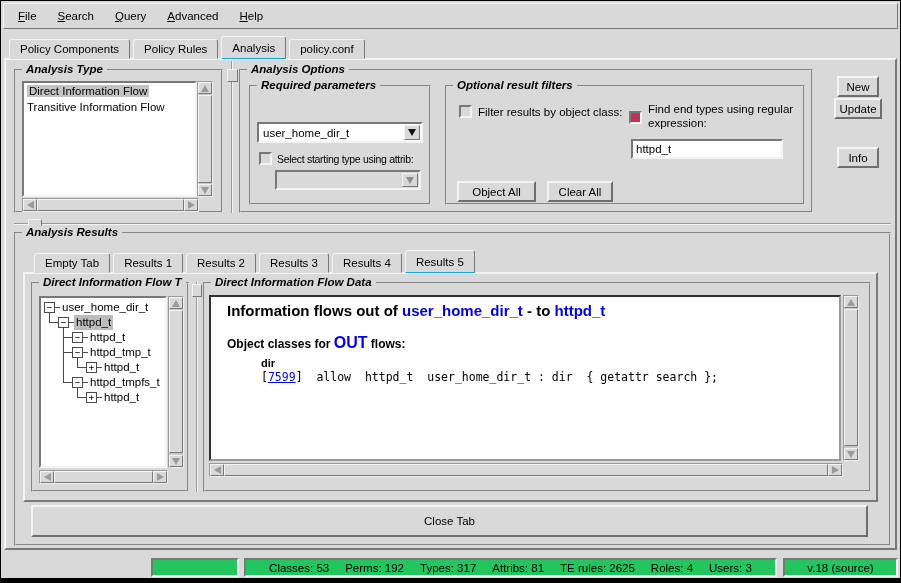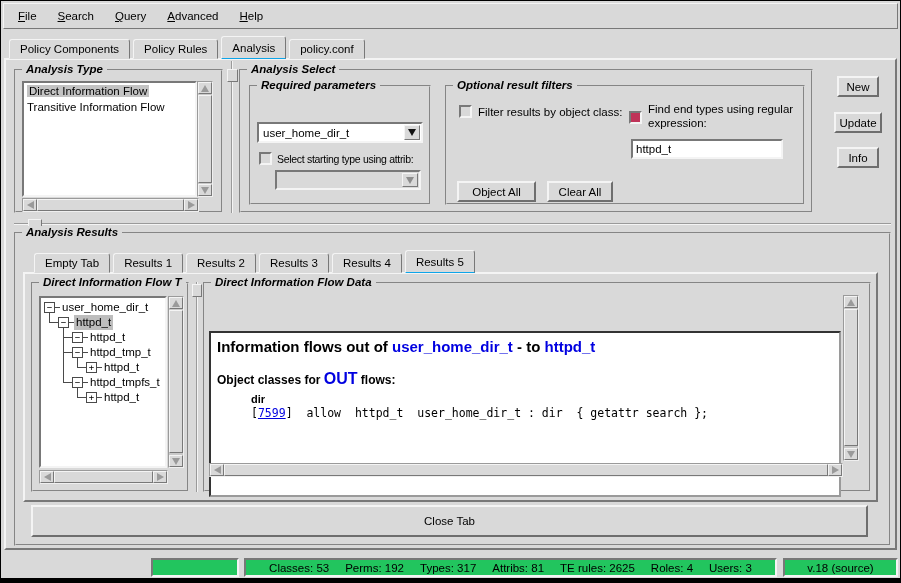--- a/index.html
+++ b/index.html
@@ -50,21 +50,21 @@
              display:flex;align-items:center;justify-content:center;
              border:1px solid;border-color:#f4f4f4 #787878 #787878 #f4f4f4;}
   .input{background:#fff;border:2px solid;border-color:#787878 #f4f4f4 #f4f4f4 #787878;
          font:11.5px "Liberation Sans",sans-serif;padding:0 3px;outline:none;}
   
   .groove-h{border-top:1px solid #9a9a9a;border-bottom:1px solid #f4f4f4;height:2px;}
   .groove-v{border-left:1px solid #9a9a9a;border-right:1px solid #f4f4f4;width:2px;}
   .grip{background:#d9d9d9;border:1px solid;border-color:#f4f4f4 #787878 #787878 #f4f4f4;}
   
   .textarea{background:#fff;border:2px solid;border-color:#333 #9a9a9a #9a9a9a #333;overflow:hidden;
-            padding:5px 6px;margin-top:36px;}
+            padding:5px 16px;}
   .res-head{font-size:15px;font-weight:bold;white-space:nowrap;}
   .res-sub{margin-top:15px;font-weight:bold;font-size:12px;white-space:nowrap;}
   .res-sub .kw{font-size:16px;}
   .blue{color:#0000e0;}
   .res-dir{margin:5px 0 0 34px;font-weight:bold;font-size:11px;}
   .res-rule{margin:1px 0 0 34px;font-family:"DejaVu Sans Mono",monospace;font-size:11.5px;white-space:pre;}
   .link{color:#0000e0;text-decoration:underline;}
   
   #tree-canvas{position:absolute;overflow:hidden;background:#fff;}
   .tbox{position:absolute;width:11px;height:11px;background:#fff;border:1px solid #4a4a4a;
@@ -122,21 +122,21 @@
     <div class="sb-thumb" style="left:14px;top:0;right:14px;height:12px;"></div>
     <div class="sb-btn" style="right:0;top:0;">
         <div class="tri tri-right"></div>
       </div>
   </div>
 
   <div class="abs groove-v" style="left:230px;top:60px;height:152px;"></div>
   <div class="abs grip" style="left:226px;top:68px;width:11px;height:13px;"></div>
 
   <div class="abs groove" style="left:238px;top:68px;width:574px;height:144px;"></div>
-  <span class="gtitle" style="left:246px;top:62px;">Analysis Select</span>
+  <span class="gtitle" style="left:246px;top:62px;">Analysis Options</span>
 
   <div class="abs groove" style="left:248px;top:84px;width:182px;height:120px;"></div>
   <span class="gtitle" style="left:256px;top:78px;">Required parameters</span>
   <span class="abs" style="left:258px;top:119px;font-style:italic;">Starting type:</span>
   <div class="abs combo" style="left:256px;top:121px;width:166px;height:21px;">
     <span>user_home_dir_t</span>
     <div class="combo-btn">
         <div class="tri tri-down dark"></div>
       </div>
   </div>
@@ -153,21 +153,21 @@
   <div class="abs chk" style="left:458px;top:104px;"></div>
   <span class="abs" style="left:477px;top:105px;white-space:nowrap;">Filter results by object class:</span>
   <div class="abs btn" style="left:456px;top:180px;width:79px;height:21px;">Object All</div>
   <div class="abs btn" style="left:546px;top:180px;width:66px;height:21px;">Clear All</div>
   <div class="abs chk checked" style="left:628px;top:110px;"></div>
   <span class="abs" style="left:647px;top:102px;white-space:nowrap;">Find end types using regular</span>
   <span class="abs" style="left:647px;top:116px;white-space:nowrap;">expression:</span>
   <input class="abs input" style="left: 630px; top: 138px; width: 152px; height: 20px;" value="httpd_t">
 
   <div class="abs btn" style="left:836px;top:75px;width:42px;height:21px;">New</div>
-  <div class="abs btn" style="left:833px;top:111px;width:48px;height:21px;">Update</div>
+  <div class="abs btn" style="left:833px;top:97px;width:48px;height:21px;">Update</div>
   <div class="abs btn" style="left:836px;top:146px;width:42px;height:21px;">Info</div>
 
   <div class="abs groove-h" style="left:13px;top:222px;width:877px;"></div>
   <div class="abs grip" style="left:27px;top:218px;width:14px;height:9px;"></div>
 
   <div class="abs groove" style="left:13px;top:231px;width:877px;height:314px;"></div>
   <span class="gtitle" style="left:21px;top:225px;">Analysis Results</span>
 
   <div id="results-tab-bar" class="abs tabbar" style="left:33px;top:248px;height:24px;z-index:4;">
       <div class="tab">Empty Tab</div>

